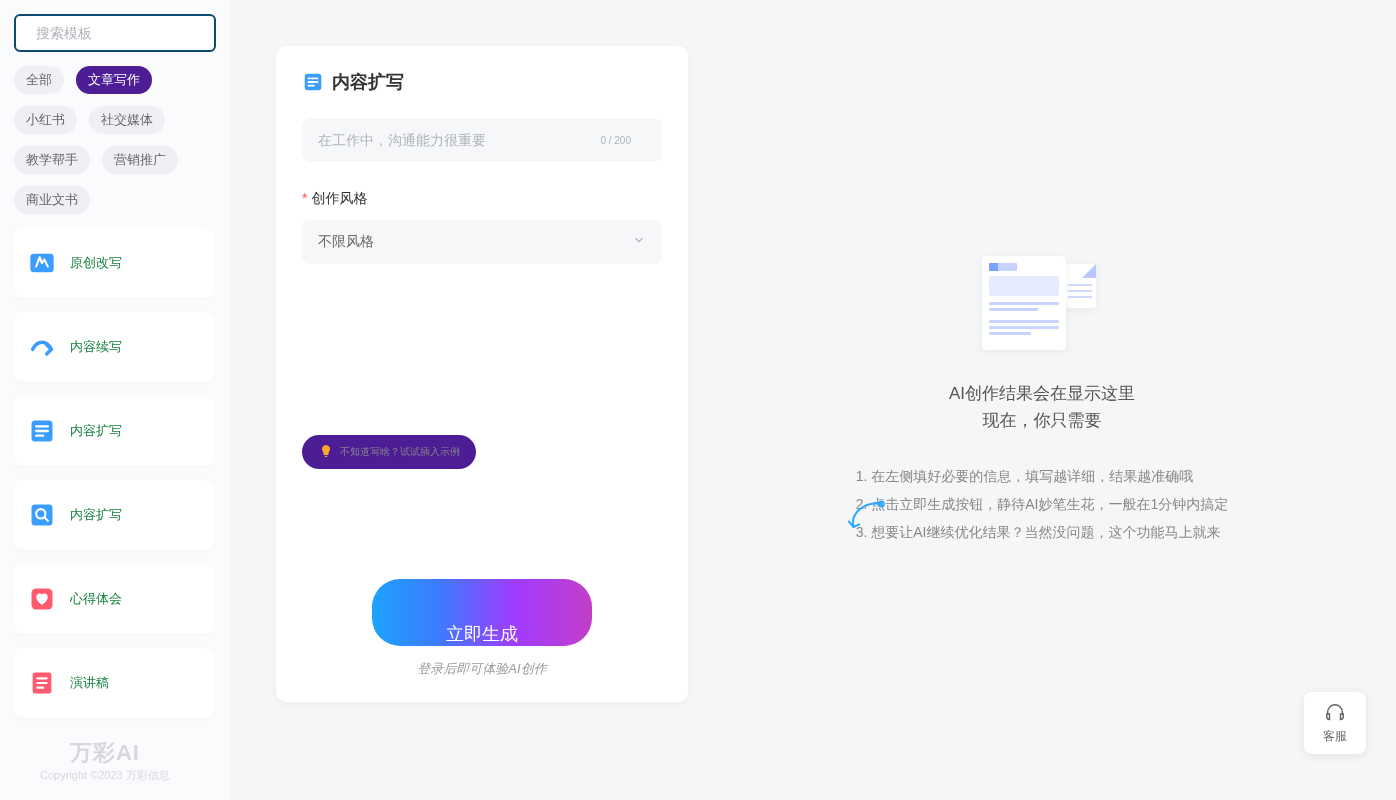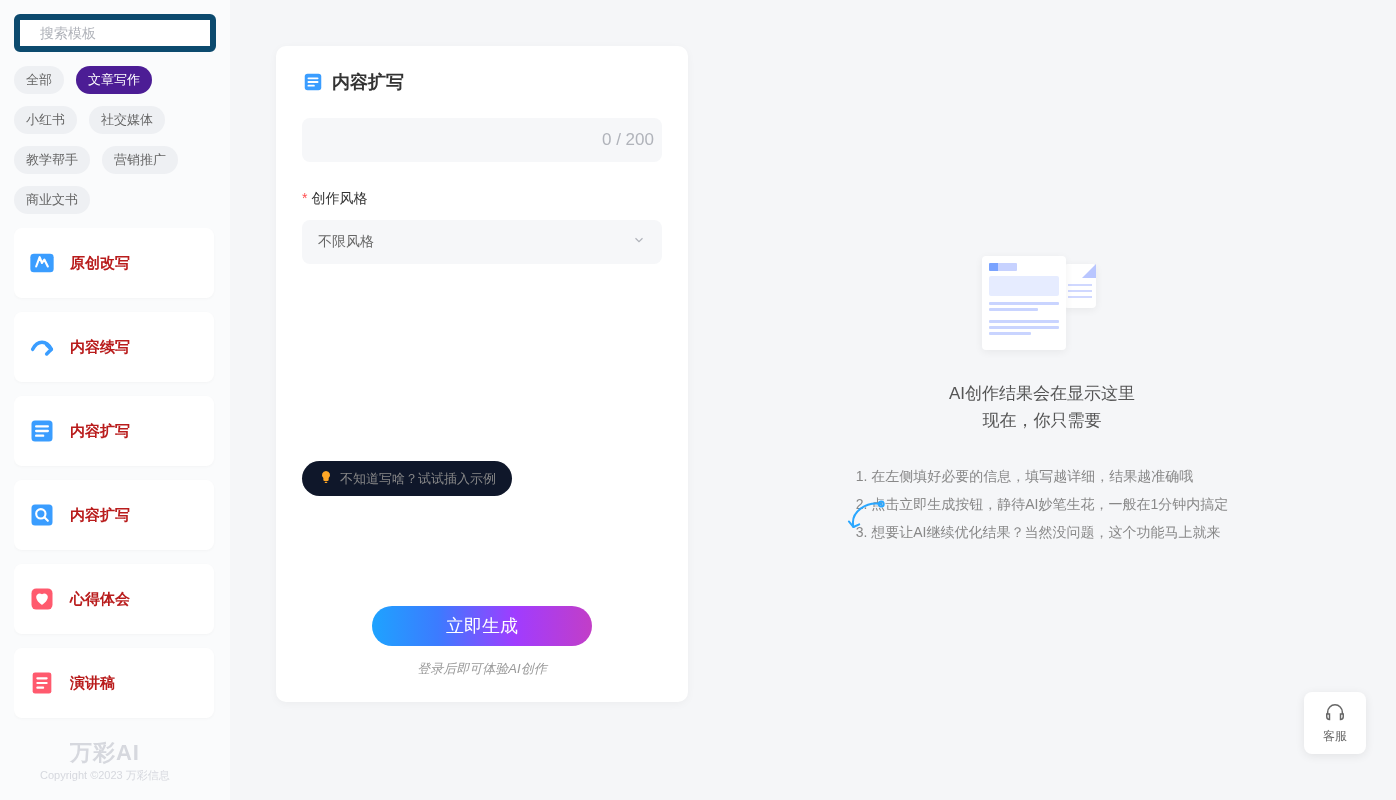--- a/index.html
+++ b/index.html
@@ -15,21 +15,21 @@
 .app { display: flex; height: 100%; }
 .sidebar {
   width: 230px;
   background: #fafbfc;
   padding: 14px 14px 0 14px;
   display: flex;
   flex-direction: column;
   overflow: hidden;
 }
 .search-box {
-  border: 6px solid #0c4a6e;
+  border: 2px solid #0c4a6e;
   border-radius: 6px;
   height: 38px;
   display: flex;
   align-items: center;
   padding: 0 12px;
   background: #fff;
   margin-bottom: 14px;
 }
 .search-box svg { width: 16px; height: 16px; stroke: #b0b3ba; fill: none; }
 .search-box input {
@@ -74,21 +74,21 @@
   top: 10px;
   bottom: 10px;
   width: 3px;
   background: #1e90ff;
   border-radius: 2px;
 }
 .tpl-icon {
   width: 28px; height: 28px; margin-right: 14px;
   display: flex; align-items: center; justify-content: center;
 }
-.tpl-label { font-size: 15px; color: #b91c1c; font-weight: 700; }
+.tpl-label { font-size: 13px; color: #15803d; font-weight: 400; }
 
 .main { flex: 1; display: flex; padding: 46px 0 0 46px; }
 .form-panel {
   width: 412px;
   background: #fff;
   border-radius: 10px;
   padding: 24px 26px;
   display: flex;
   flex-direction: column;
   height: 656px;
@@ -108,46 +108,46 @@
   background: #f6f7f9; border-radius: 8px;
   padding: 14px 16px; position: relative; height: 44px;
   display: flex; align-items: center;
 }
 .textarea-wrap input {
   border: none; background: transparent; outline: none;
   width: 100%; font-size: 14px; color: #333;
 }
 .textarea-wrap input::placeholder { color: #b0b3ba; }
 .char-count {
-  position: absolute; right: 8px; top: 50%; transform: translateY(-50%);
-  font-size: 17px; color: #b0b3ba;
+  position: absolute; right: 31px; top: 50%; transform: translateY(-50%);
+  font-size: 10px; color: #b0b3ba;
 }
 .select-wrap {
   background: #f6f7f9; border-radius: 8px;
   padding: 0 16px; height: 44px;
   display: flex; align-items: center; justify-content: space-between;
   cursor: pointer;
 }
 .select-wrap span:first-child { font-size: 14px; color: #666; }
 .chev { color: #b0b3ba; }
 .spacer { flex: 1; }
 .hint-pill {
-  background: #0f172a; border-radius: 20px;
-  padding: 8px 16px; font-size: 13px; color: #888;
+  background: #4c1d95; border-radius: 20px;
+  padding: 8px 16px; font-size: 10px; color: #888;
   display: inline-flex; align-items: center; gap: 6px;
   width: fit-content;
 }
 .hint-pill .bulb { color: #ffa726; }
 .generate-btn {
   margin: 110px auto 0;
-  width: 220px; height: 40px;
+  width: 220px; height: 67px;
   border-radius: 28px;
   background: linear-gradient(90deg, #1ea3ff 0%, #3c7bff 30%, #a03cff 65%, #c23ec7 100%);
   color: #fff; font-size: 18px;
-  display: flex; align-items: center; justify-content: center;
+  display: flex; align-items: flex-end; justify-content: center;
   cursor: pointer; border: none;
 }
 .login-hint {
   text-align: center; font-size: 13px; color: #999; margin-top: 14px; font-style: italic;
 }
 .result-panel {
   flex: 1;
   display: flex;
   flex-direction: column;
   align-items: center;
@@ -279,20 +279,21 @@
     <div class="form-panel">
       <div class="form-title">
         <svg width="22" height="22" viewBox="0 0 24 24">
             <rect x="3" y="3" width="18" height="18" rx="3" fill="#3a9dff"></rect>
             <path d="M7 8h10M7 12h10M7 16h6" stroke="#fff" stroke-width="2" stroke-linecap="round"></path>
           </svg>
         <span>内容扩写</span>
       </div>
 
       <div class="textarea-wrap">
+        <input type="text" placeholder="在工作中，沟通能力很重要" style="">
         <span class="char-count">0 / 200</span>
       </div>
 
       <div style="height:28px"></div>
 
       <div class="form-section-label">
         <span class="req">*</span><span>创作风格</span>
       </div>
       <div class="select-wrap">
         <span>不限风格</span>

